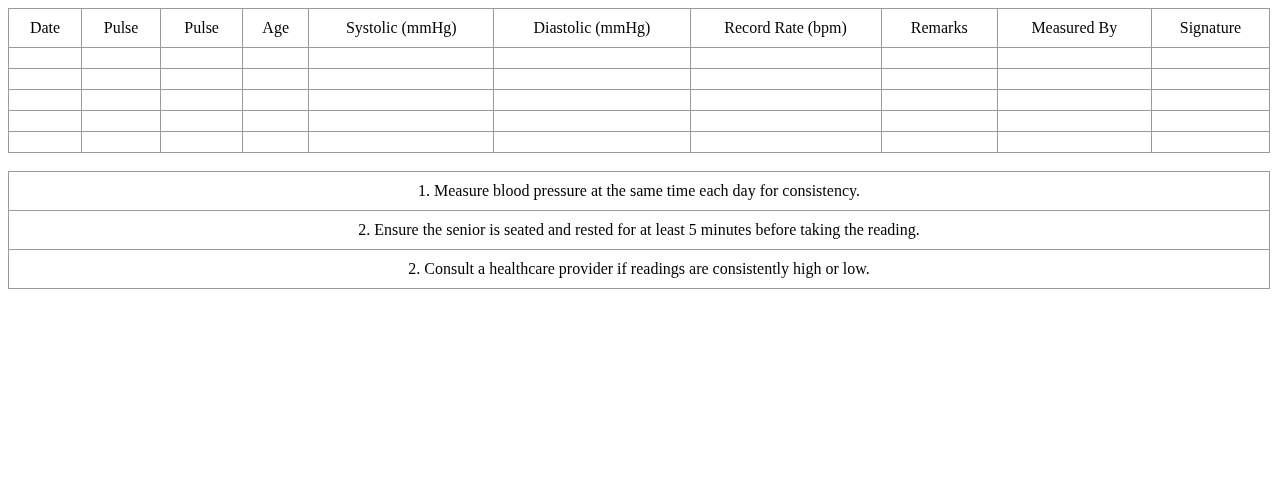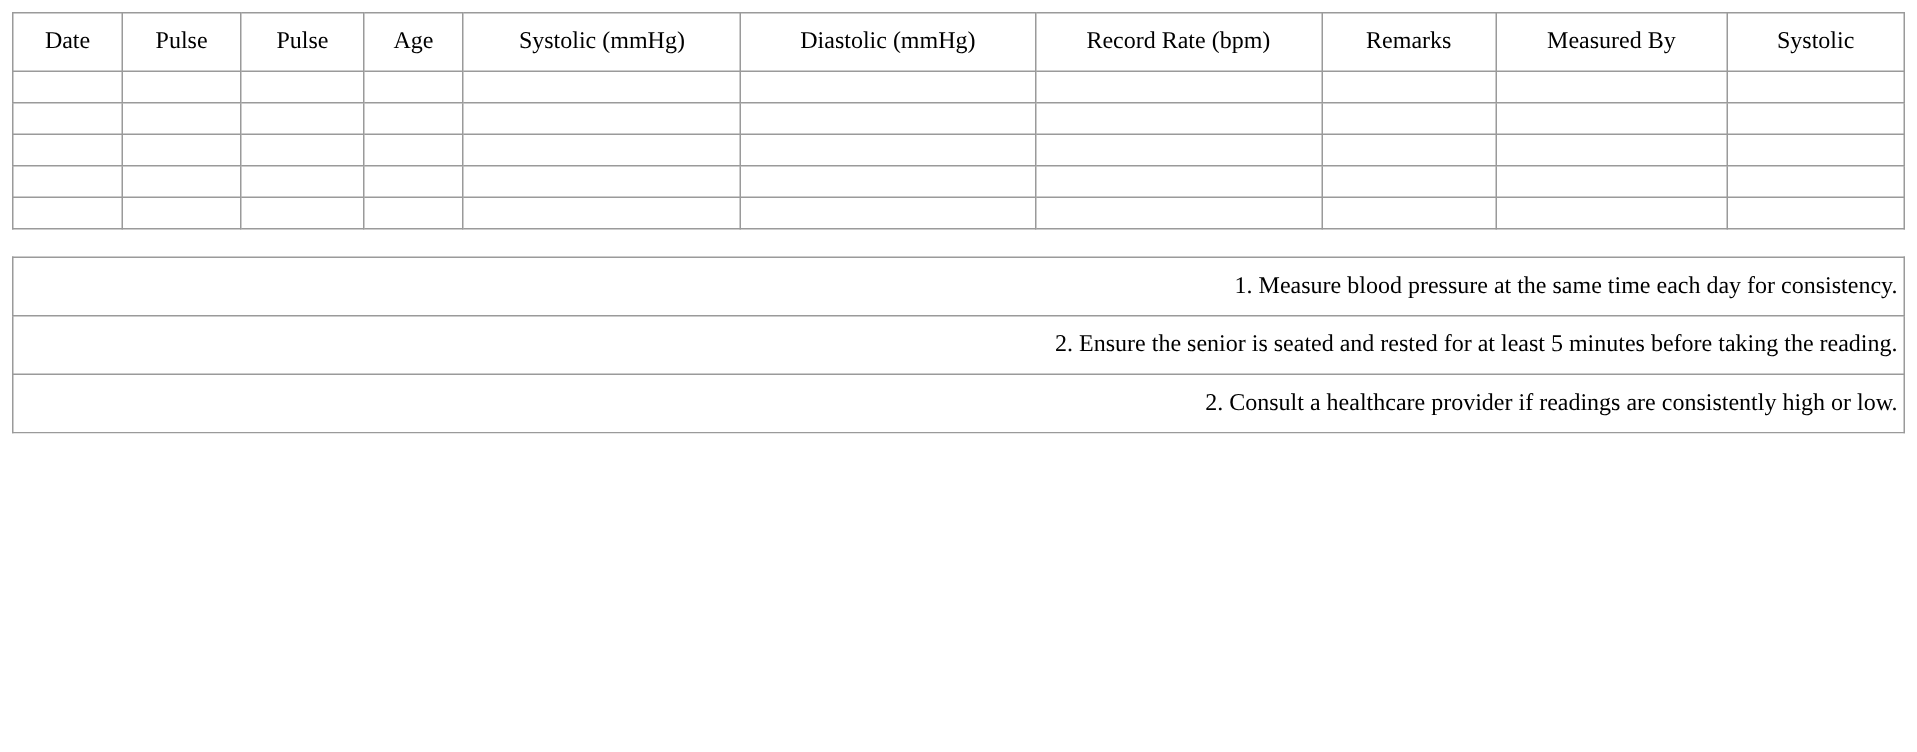--- a/index.html
+++ b/index.html
@@ -42,21 +42,20 @@
     margin-top: 18px;
   }
   .notes-table th.notes-title-cell {
     height: 38px;
     font-weight: bold;
   }
   .notes-table td.note-cell {
     height: 38px;
     font-weight: normal;
     padding: 0 4px;
-    text-align: right;
   }
 </style>
 </head>
 <body>
 
 <table class="log-table">
   <colgroup id="log-colgroup">
       <col style="width: 73px;">
       <col style="width: 79px;">
       <col style="width: 82px;">
@@ -72,21 +71,21 @@
     <tr id="log-header-row">
         <th>Date</th>
         <th>Pulse</th>
         <th>Pulse</th>
         <th>Age</th>
         <th>Systolic (mmHg)</th>
         <th>Diastolic (mmHg)</th>
         <th>Record Rate (bpm)</th>
         <th>Remarks</th>
         <th>Measured By</th>
-        <th>Systolic</th>
+        <th>Signature</th>
       </tr>
   </thead>
   <tbody id="log-body">
       <tr>
         <td class="empty-cell"></td>
         <td class="empty-cell"></td>
         <td class="empty-cell"></td>
         <td class="empty-cell"></td>
         <td class="empty-cell"></td>
         <td class="empty-cell"></td>

